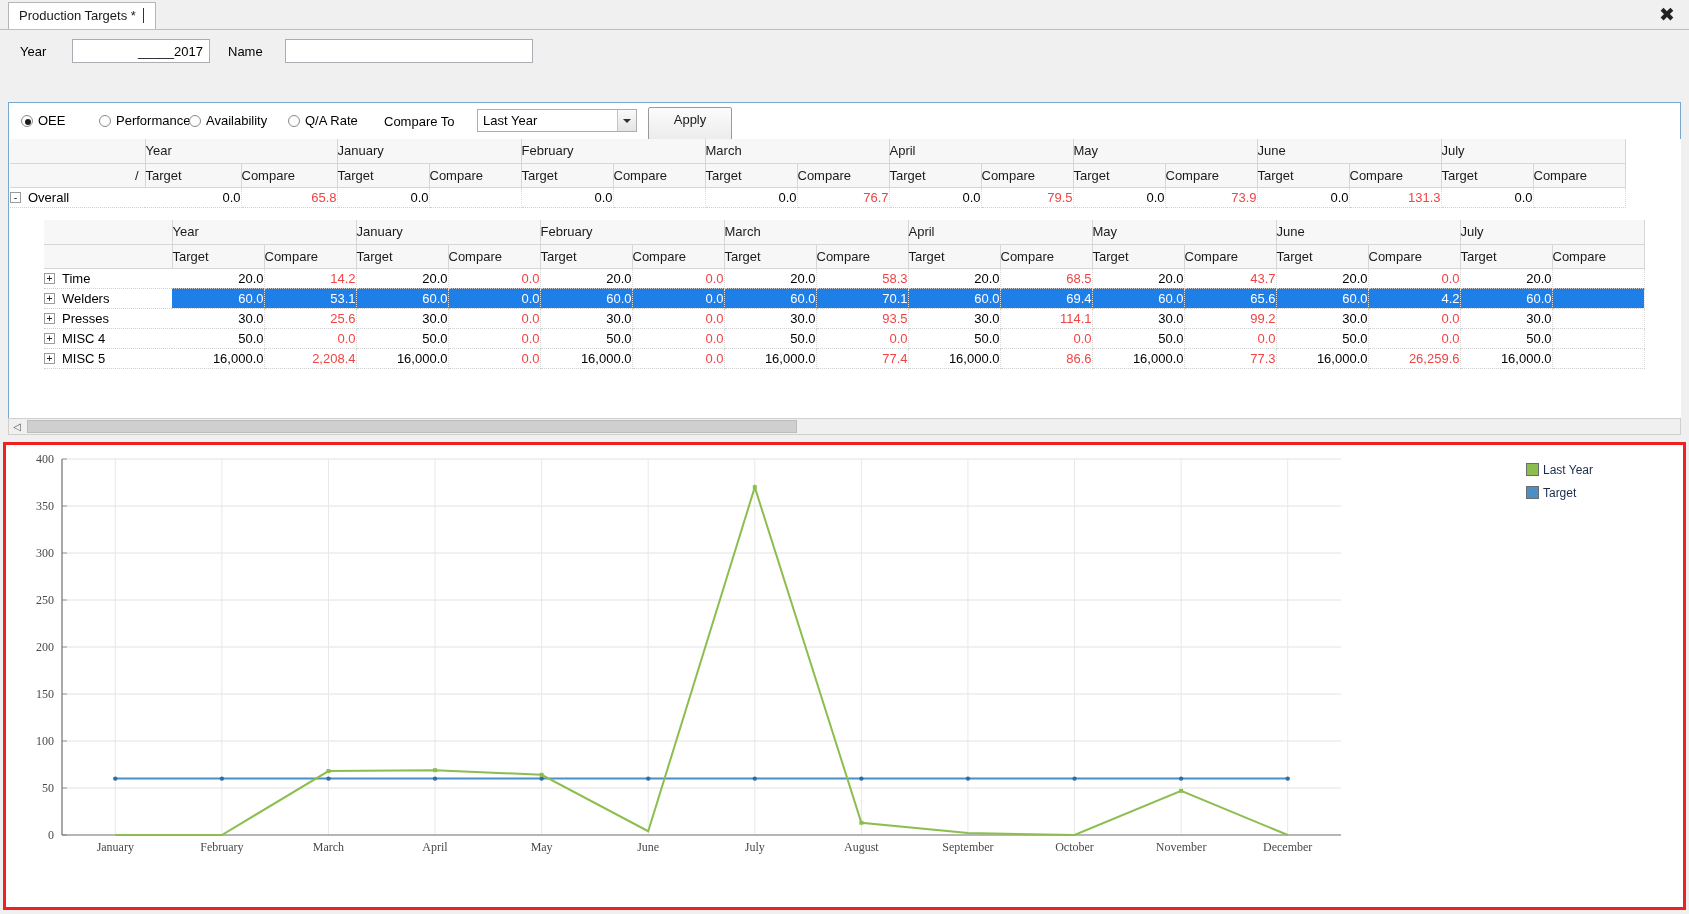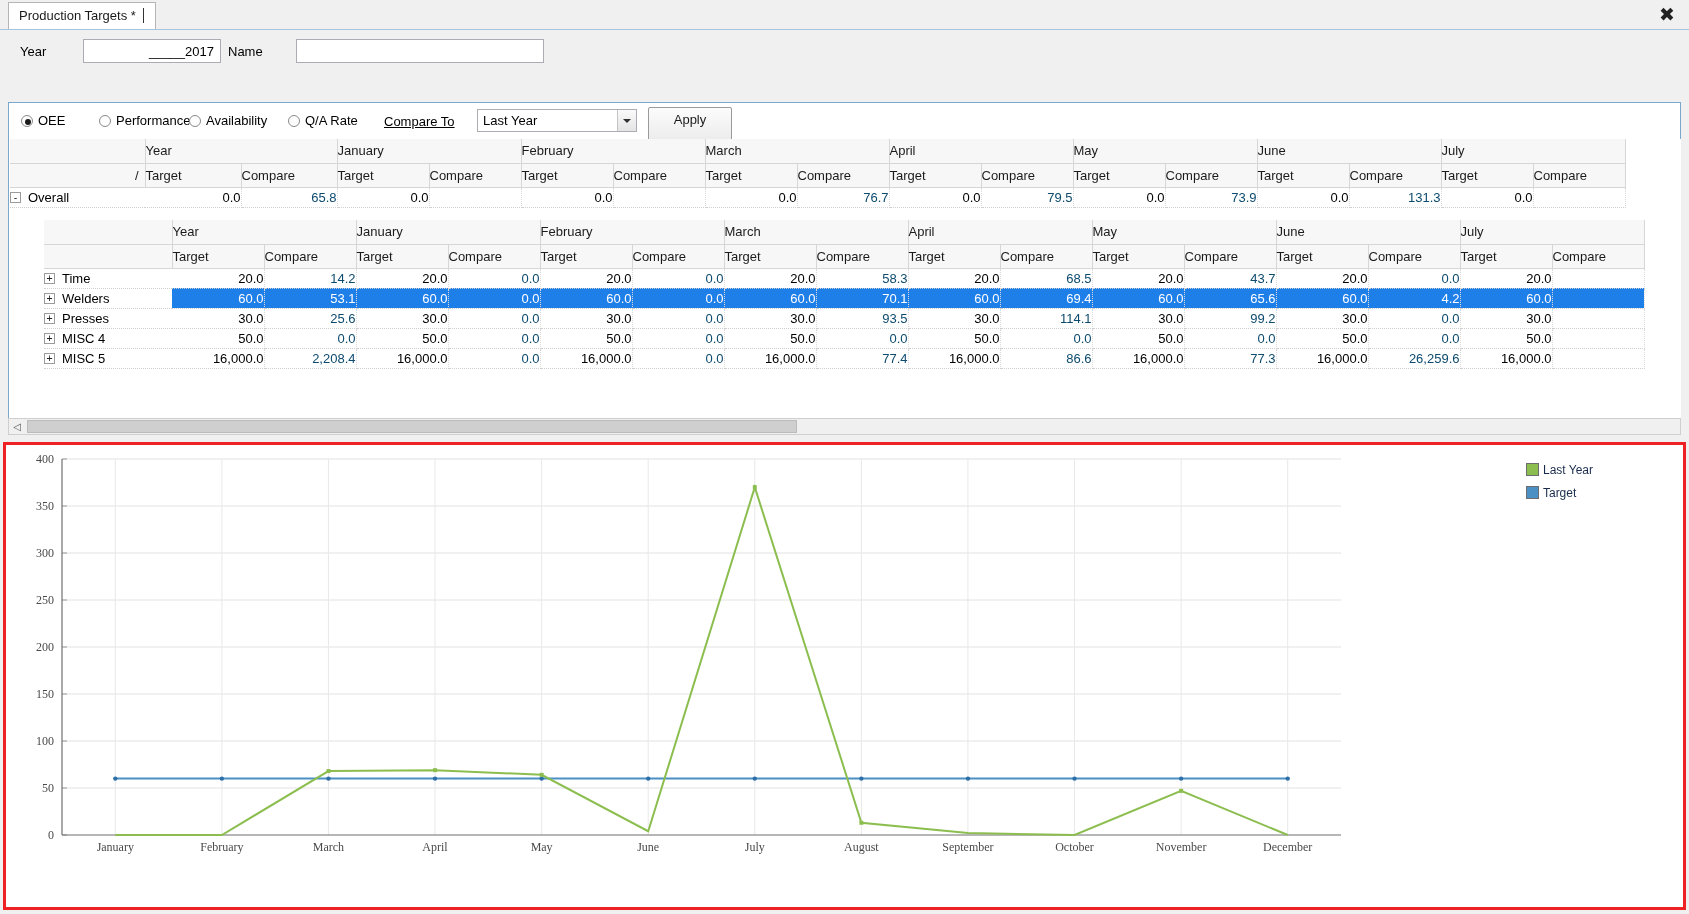--- a/index.html
+++ b/index.html
@@ -65,21 +65,20 @@
   }
   .txtbox {
     position: absolute;
     background: #ffffff;
     border: 1px solid #abadb3;
     font-size: 13px;
     font-family: "Liberation Sans", sans-serif;
     color: #000;
     padding: 2px 6px;
     outline: none;
-    margin-left: 11px;
   }
   #year-label { left: 20px; top: 13px; }
   #year-input { left: 72px; top: 8px; width: 138px; height: 24px;
                 text-align: right; }
   #name-label { left: 228px; top: 13px; }
   #name-input { left: 285px; top: 8px; width: 248px; height: 24px; }
 
   
   .tabs {
     position: absolute; left: 8px; top: 76px;
@@ -143,21 +142,21 @@
     position: absolute; left: 3px; top: 3px;
     width: 6px; height: 6px;
     background: #1b1b1b;
     border-radius: 50%;
   }
   #rb-oee          { left: 12px; }
   #rb-performance  { left: 90px; }
   #rb-availability { left: 180px; }
   #rb-qarate       { left: 279px; }
 
-  #compare-label { left: 375px; top: 11px; text-decoration: underline; }
+  #compare-label { left: 375px; top: 11px; }
   .combo {
     position: absolute; left: 468px; top: 6px;
     width: 160px; height: 23px;
     background: #ffffff;
     border: 1px solid #abadb3;
     font-size: 13px;
     padding: 3px 22px 0 5px;
     cursor: default;
   }
   .combo .arrow {
@@ -217,21 +216,21 @@
   .hcell.blank { background: #f7f7f7; }
   .dcell {
     height: 20px;
     padding: 2px 8px 0 0;
     text-align: right;
     border-bottom: 1px dotted #cfcfcf;
     border-right: 1px dotted #dadada;
     color: #000;
     font-size: 13px;
   }
-  .dcell.cmp { color: #0c4a6e; }
+  .dcell.cmp { color: #ef4444; }
   .namecell {
     height: 20px;
     padding: 2px 0 0 0;
     text-align: left;
     border-bottom: 1px dotted #cfcfcf;
     color: #000;
   }
   .expander {
     display: inline-block;
     width: 11px; height: 11px;

